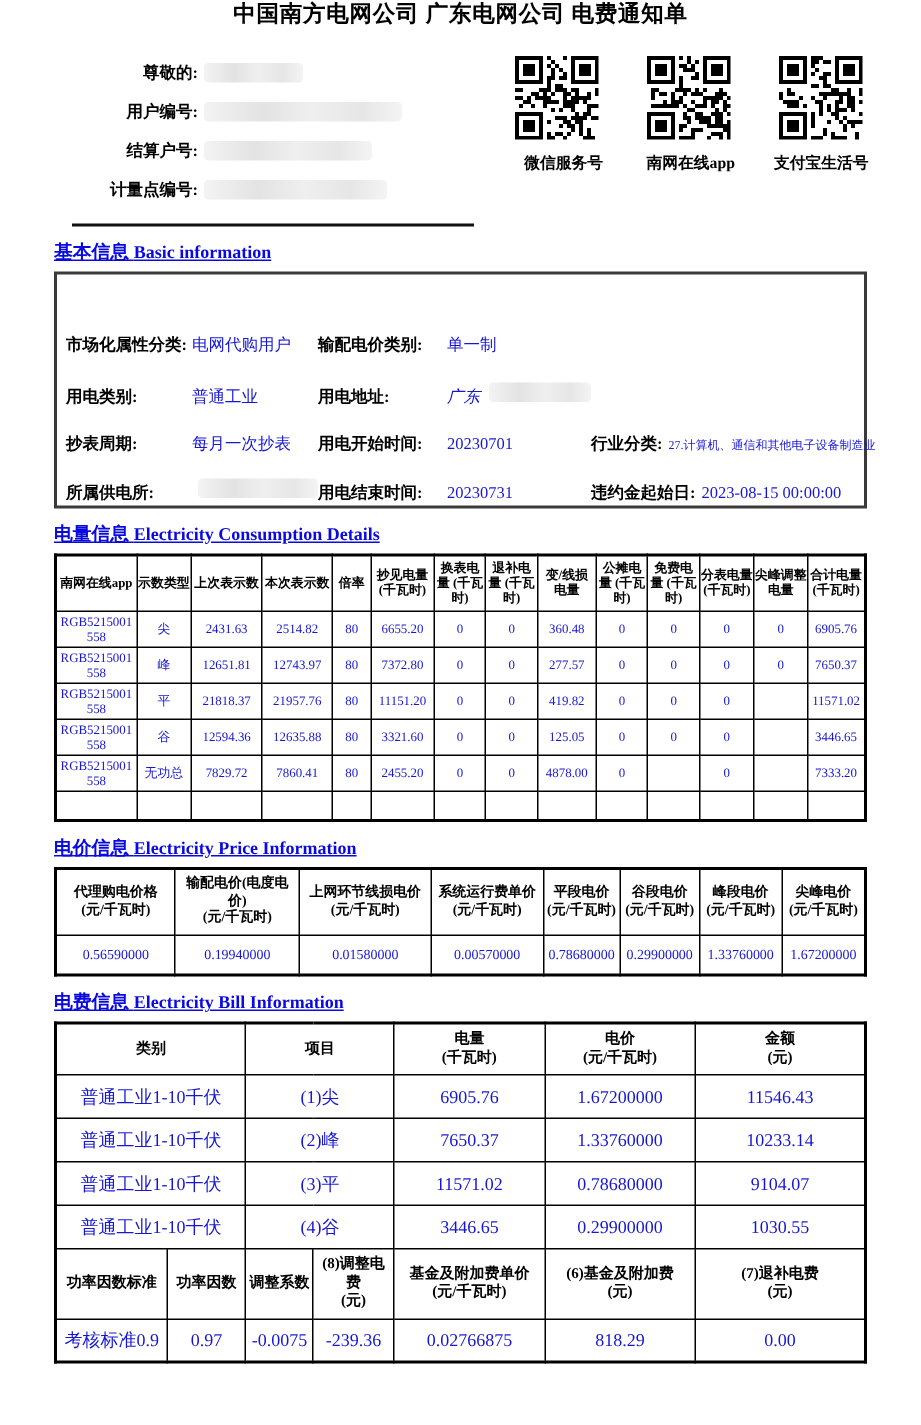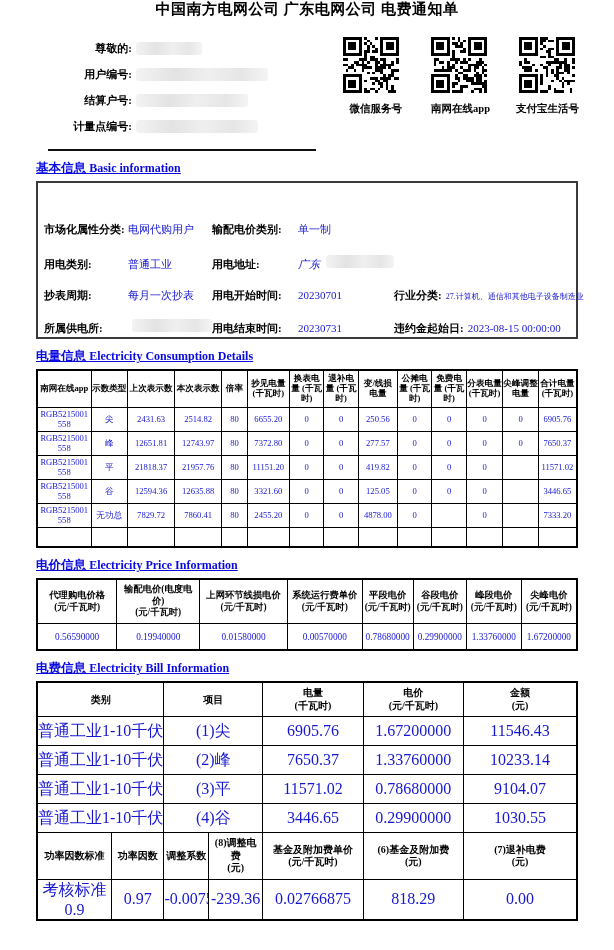--- a/index.html
+++ b/index.html
@@ -62,21 +62,21 @@
   .t-cons th { font-size: 8.6px; padding: 3px 0; line-height: 1.15; }
   .t-cons td { font-size: 8.6px; height: 24px; padding: 1px; word-break: break-all; line-height: 1.2; }
   .t-cons .empty-last td { height: 20px; }
 
   
   .t-price th { font-size: 9.3px; padding: 4px 1px; line-height: 1.25; }
   .t-price td { font-size: 9.3px; height: 27px; }
 
   
   .t-bill th { font-size: 10px; padding: 4px 1px; line-height: 1.25; }
-  .t-bill td { font-size: 16px; height: 29px; }
+  .t-bill td { font-size: 12px; height: 29px; }
 </style>
 </head>
 <body>
 
 <div class="page">
 
   <div class="doc-title">中国南方电网公司 广东电网公司 电费通知单</div>
 
   <div class="header">
     <div class="head-fields">
@@ -579,21 +579,21 @@
     <tbody>
         <tr>
           <td>RGB5215001558</td>
           <td>尖</td>
           <td>2431.63</td>
           <td>2514.82</td>
           <td>80</td>
           <td>6655.20</td>
           <td>0</td>
           <td>0</td>
-          <td>250.56</td>
+          <td>360.48</td>
           <td>0</td>
           <td>0</td>
           <td>0</td>
           <td>0</td>
           <td>6905.76</td>
         </tr>
         <tr>
           <td>RGB5215001558</td>
           <td>峰</td>
           <td>12651.81</td>

